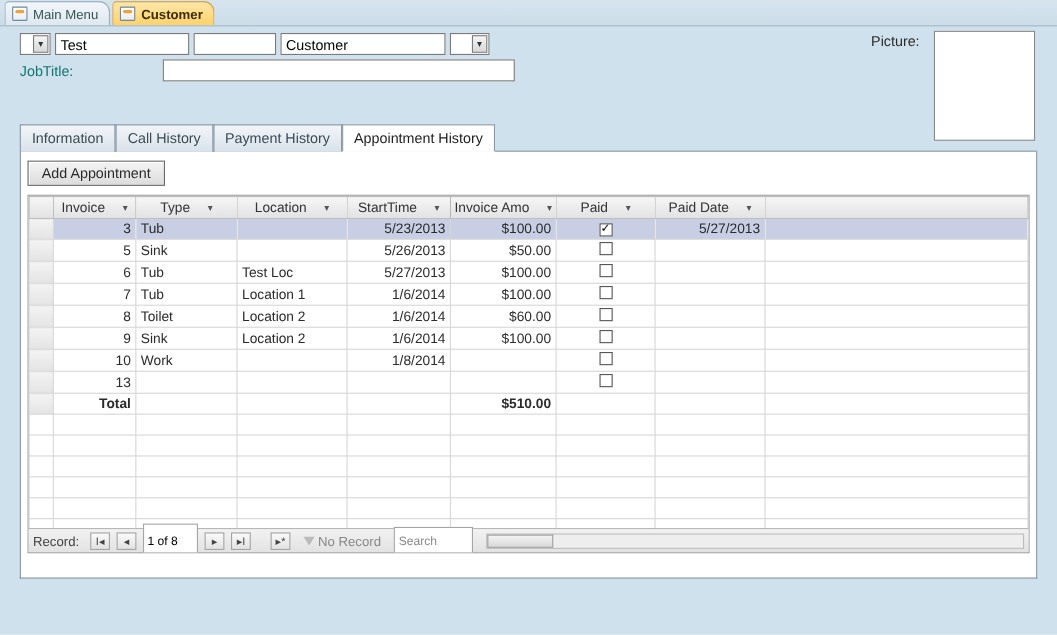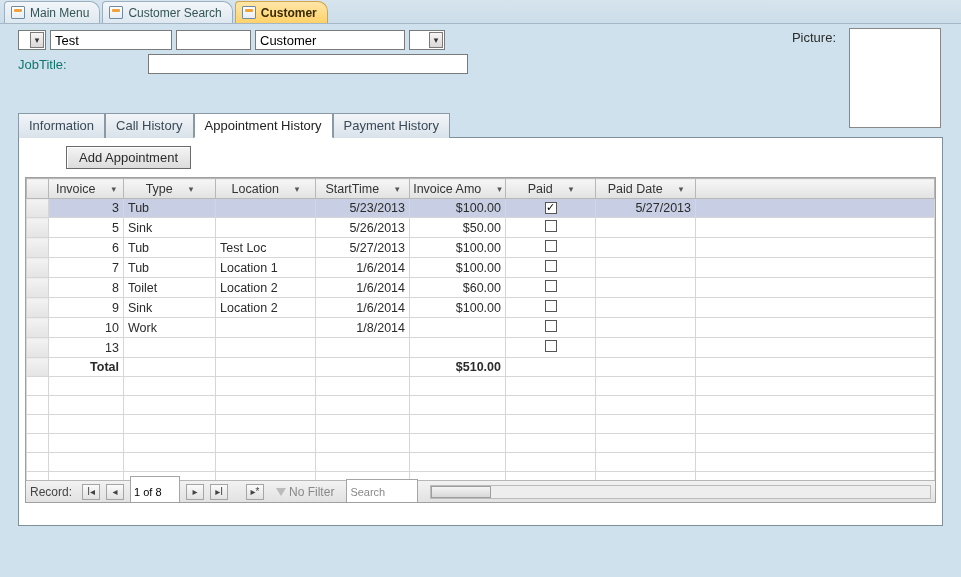--- a/index.html
+++ b/index.html
@@ -148,21 +148,20 @@
   }
   
   .btn3d {
     display:inline-block;
     background: linear-gradient(#f4f4f4,#dcdcdc);
     border:1px solid #6a6a6a;
     padding:3px 12px;
     font-size:13px;
     cursor:pointer;
     box-shadow: inset 1px 1px 0 #fff;
-    margin-left: 41px;
   }
   
   .grid-wrap {
     margin-top:8px;
     border:1px solid #a0a0a0;
     height:326px;
     overflow:hidden;
     background:#fff;
     position:relative;
   }
@@ -269,24 +268,20 @@
   .bottom-btns .btn3d:first-child{border-left-width:1px;}
 </style>
 </head>
 <body>
 
 <div class="doc-tabs">
   <div class="doc-tab">
     <span class="tab-icon"></span>
     <span>Main Menu</span>
   </div>
-  <div class="doc-tab">
-    <span class="tab-icon"></span>
-    <span>Customer Search</span>
-  </div>
   <div class="doc-tab active">
     <span class="tab-icon"></span>
     <span>Customer</span>
   </div>
 </div>
 
 <div class="form-body">
 
   <div class="row1">
     <div class="ddl-small">
@@ -305,22 +300,22 @@
     <input class="txt w320" value="" style="">
   </div>
 
   <div class="picture-label">Picture:</div>
   <div class="picture-box"></div>
 
   <div class="tabctrl">
     <div class="tabstrip">
       <div class="tabbtn">Information</div>
       <div class="tabbtn">Call History</div>
+      <div class="tabbtn">Payment History</div>
       <div class="tabbtn active">Appointment History</div>
-      <div class="tabbtn">Payment History</div>
     </div>
 
     <div class="tabpage">
 
       <span class="btn3d">Add Appointment</span>
 
       
       <div class="grid-wrap">
         <table class="grid">
           <colgroup>
@@ -555,21 +550,21 @@
           <span class="navlbl">Record:</span>
           <div class="navbtn">I◂</div>
           <div class="navbtn">◂</div>
           <input class="navcount" value="1 of 8" style="">
           <div class="navbtn">▸</div>
           <div class="navbtn">▸I</div>
           <div class="navspacer"></div>
           <div class="navbtn">▸*</div>
           <div class="nofilter">
             <div class="funnel"></div>
-            <span>No Filter</span>
+            <span>No Record</span>
           </div>
           <input class="searchbox" value="Search" style="">
           <div class="hscroll-track">
             <div class="hscroll-thumb"></div>
           </div>
         </div>
       </div>
 
     </div>
   </div>

